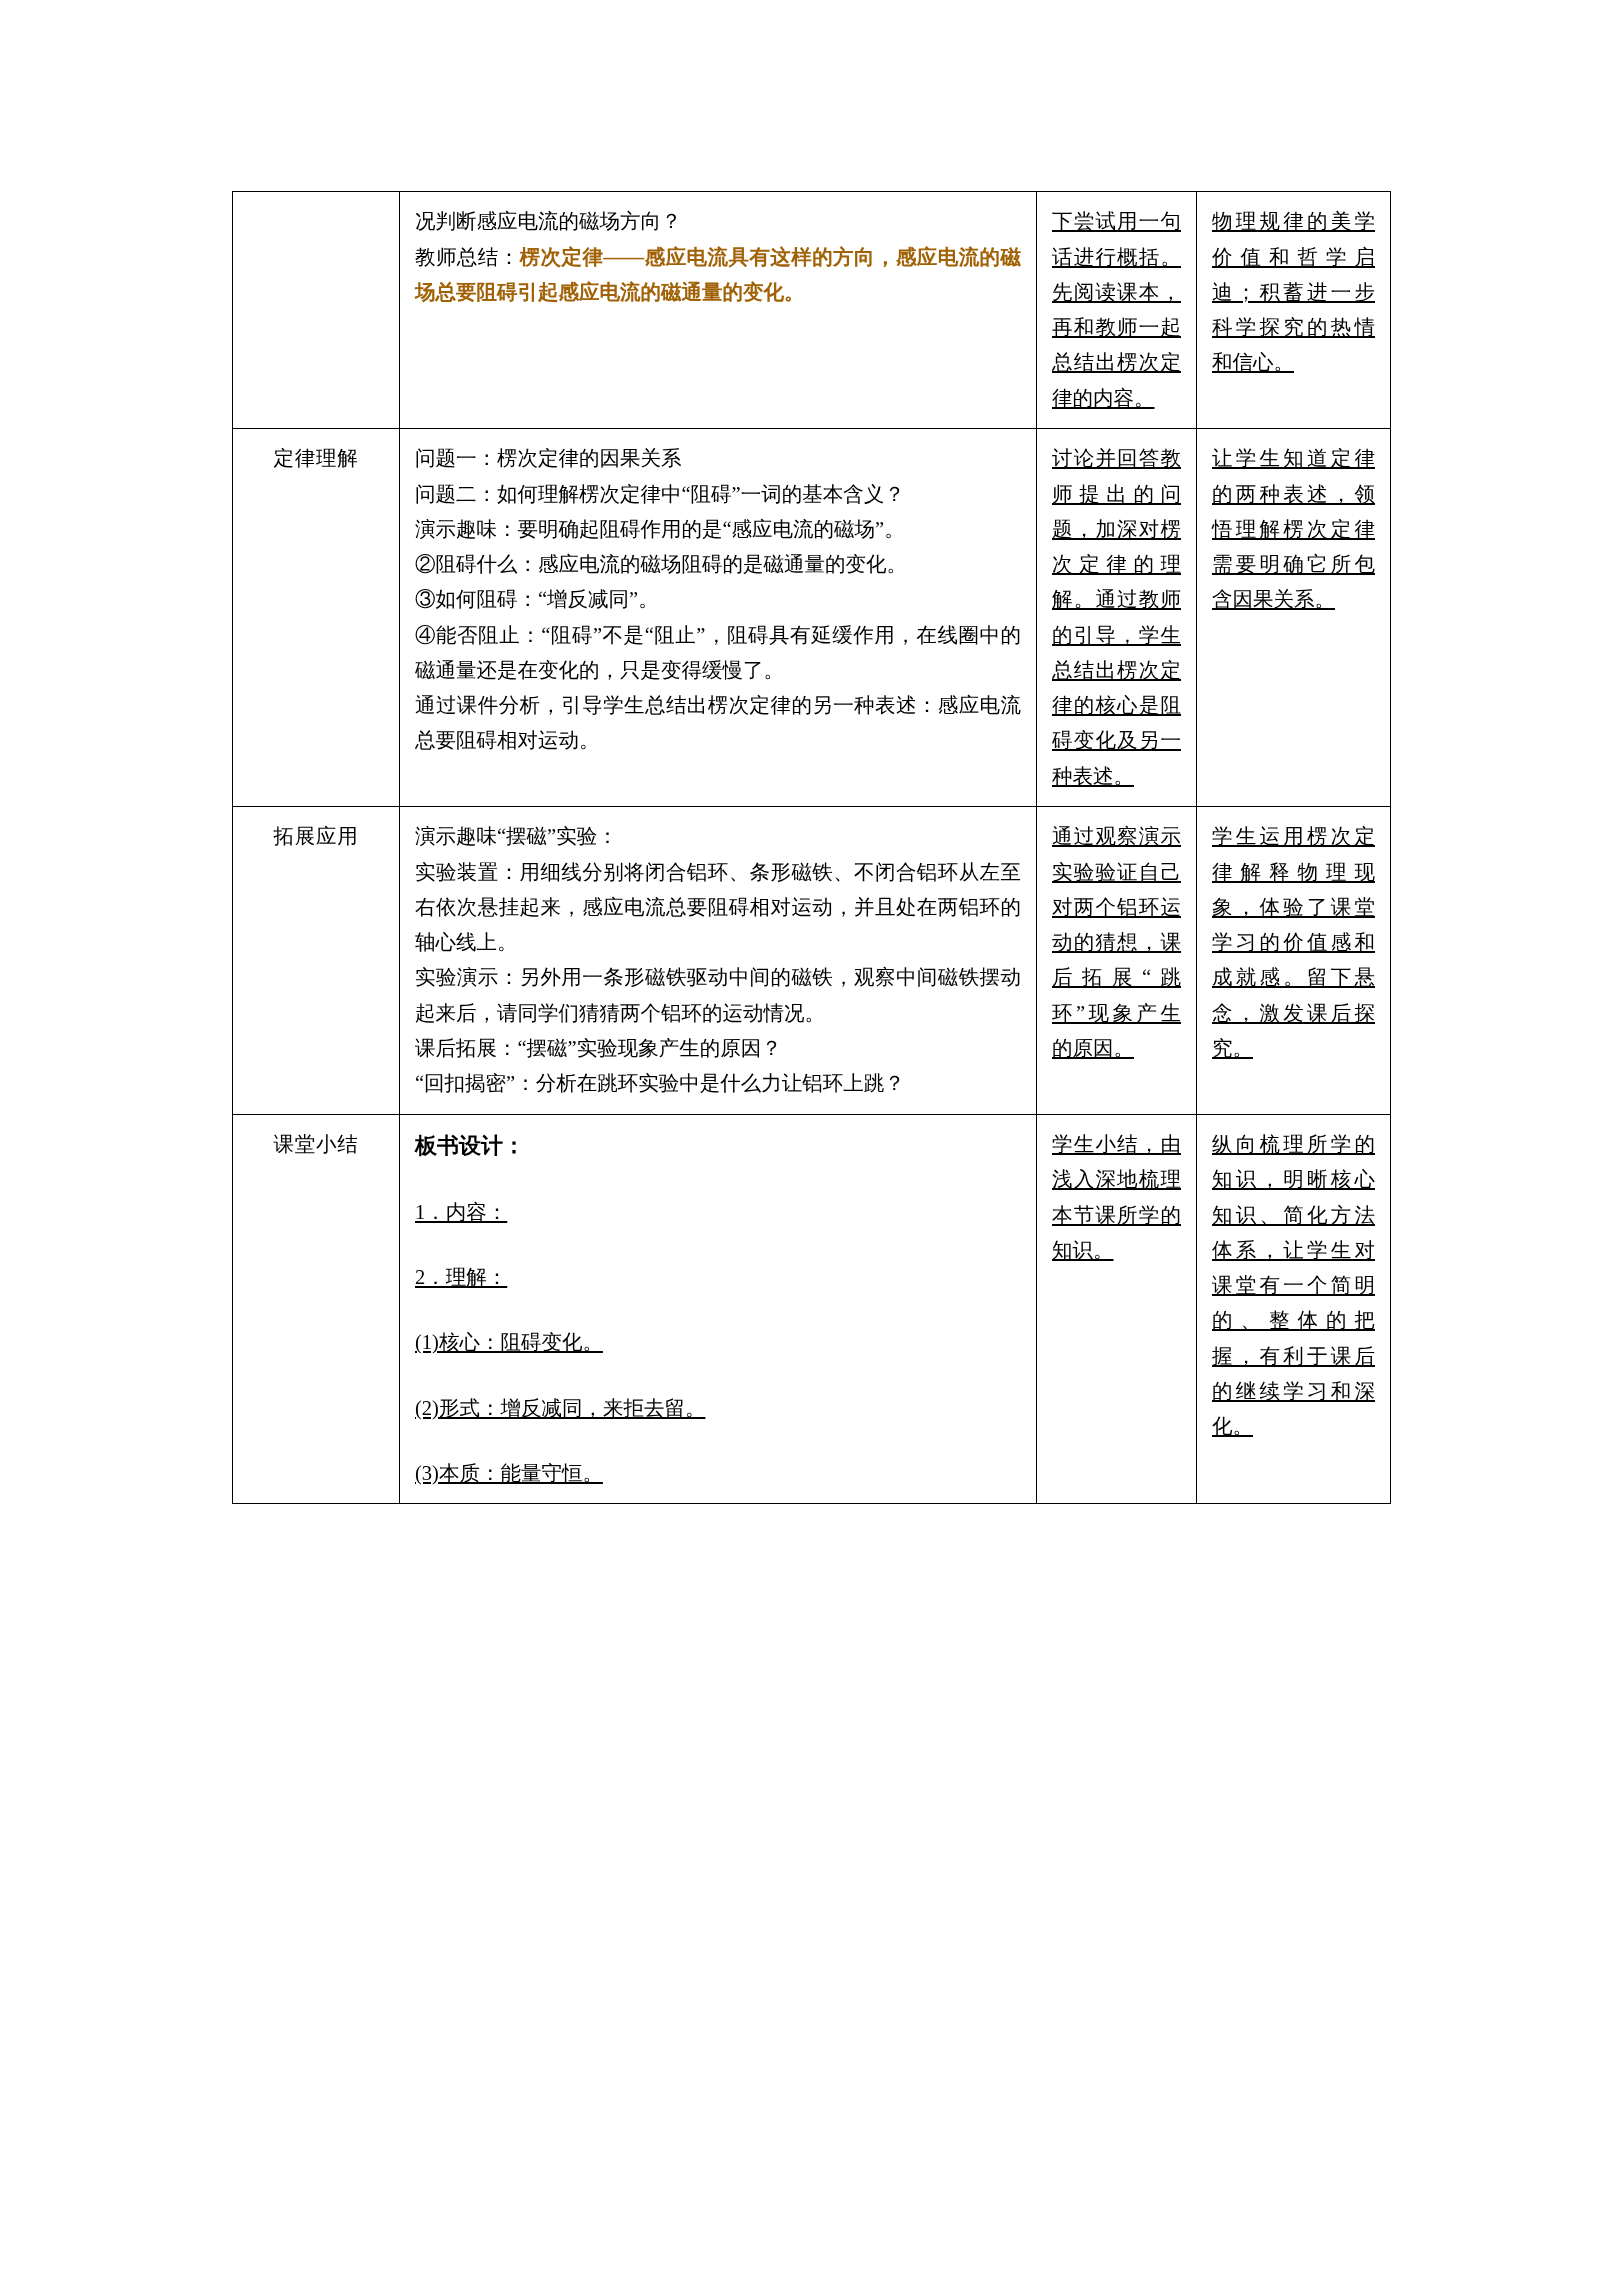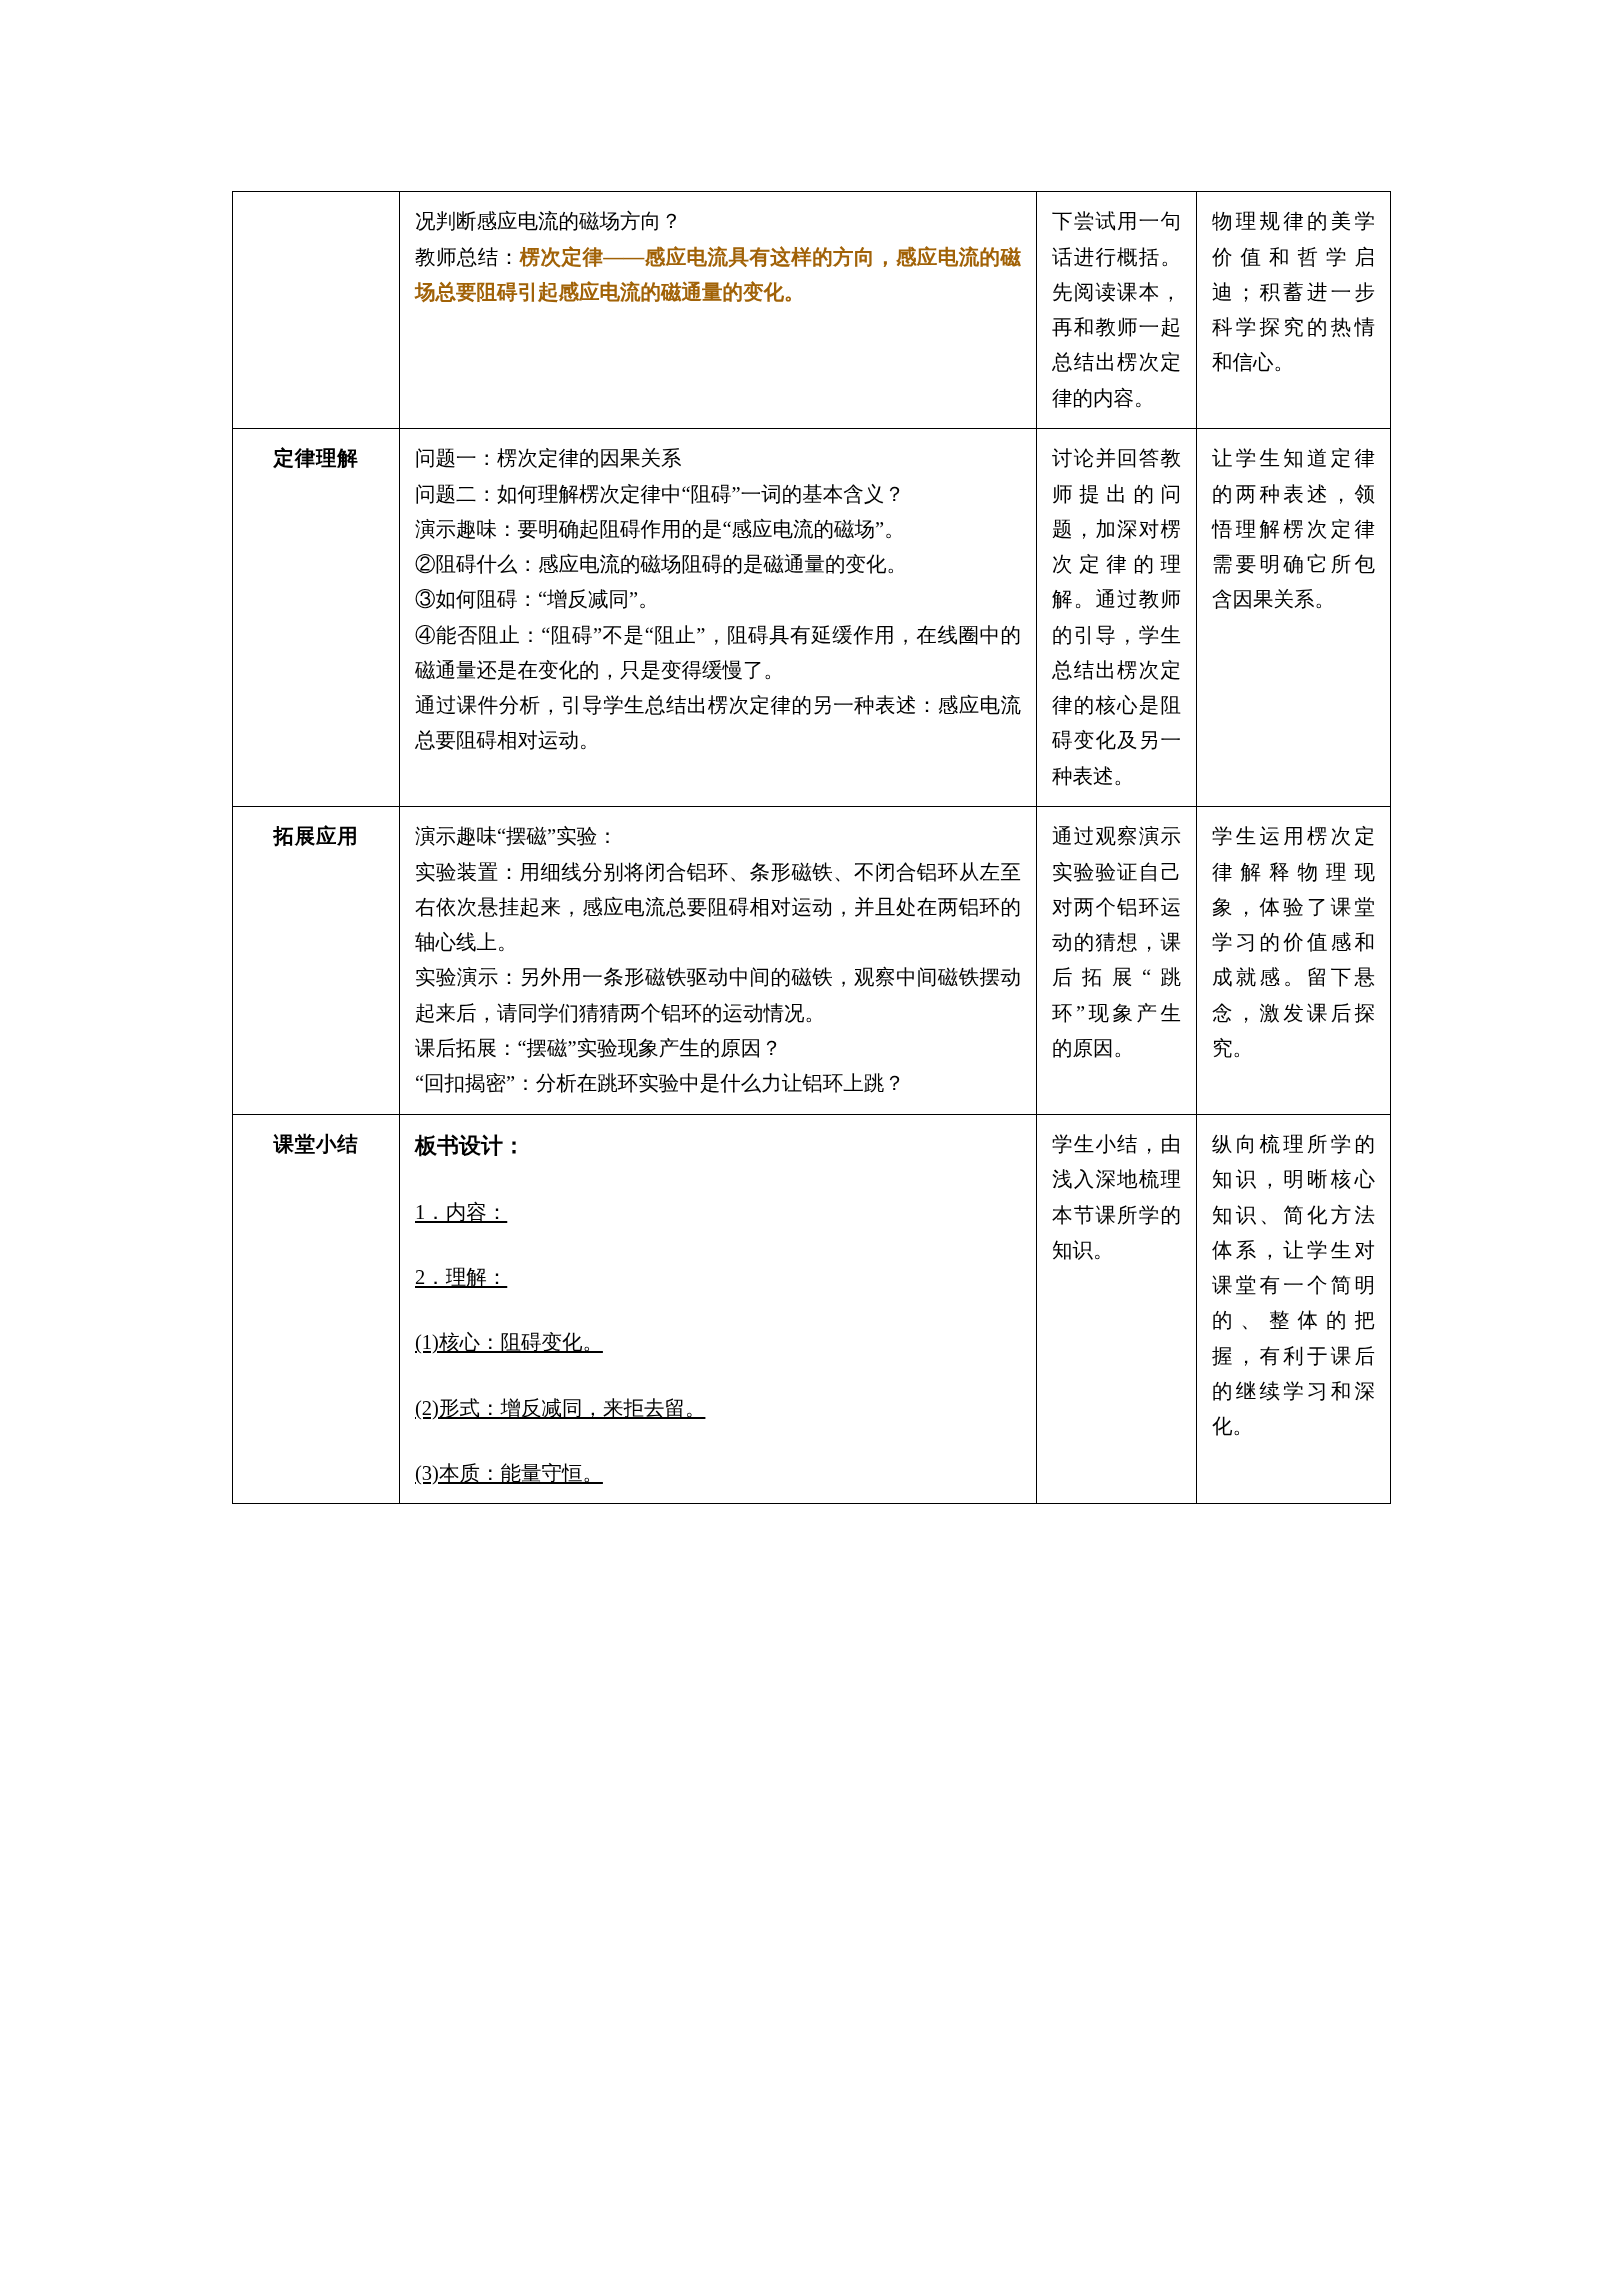--- a/index.html
+++ b/index.html
@@ -33,33 +33,34 @@
     line-height: 1.72;
   }
   col.c-label { width: 167px; }
   col.c-main  { width: 637px; }
   col.c-mid   { width: 160px; }
   col.c-right { width: 194px; }
 
   td.label-cell {
     text-align: center;
     vertical-align: middle;
-    font-weight: bold;
+    font-weight: normal;
     font-size: 20.5px;
     letter-spacing: 0.7px;
   }
   td.main-cell p,
   td.mid-cell p,
   td.right-cell p {
     margin: 0;
   }
   td.mid-cell, td.right-cell {
     vertical-align: middle;
     text-align: justify;
     text-justify: inter-ideograph;
+    text-decoration: underline;
   }
   .red-bold {
     color: #a16207;
     font-weight: bold;
   }
   .bold {
     font-weight: normal;
     margin-top: 28px;
   }
   .heading-bs {

